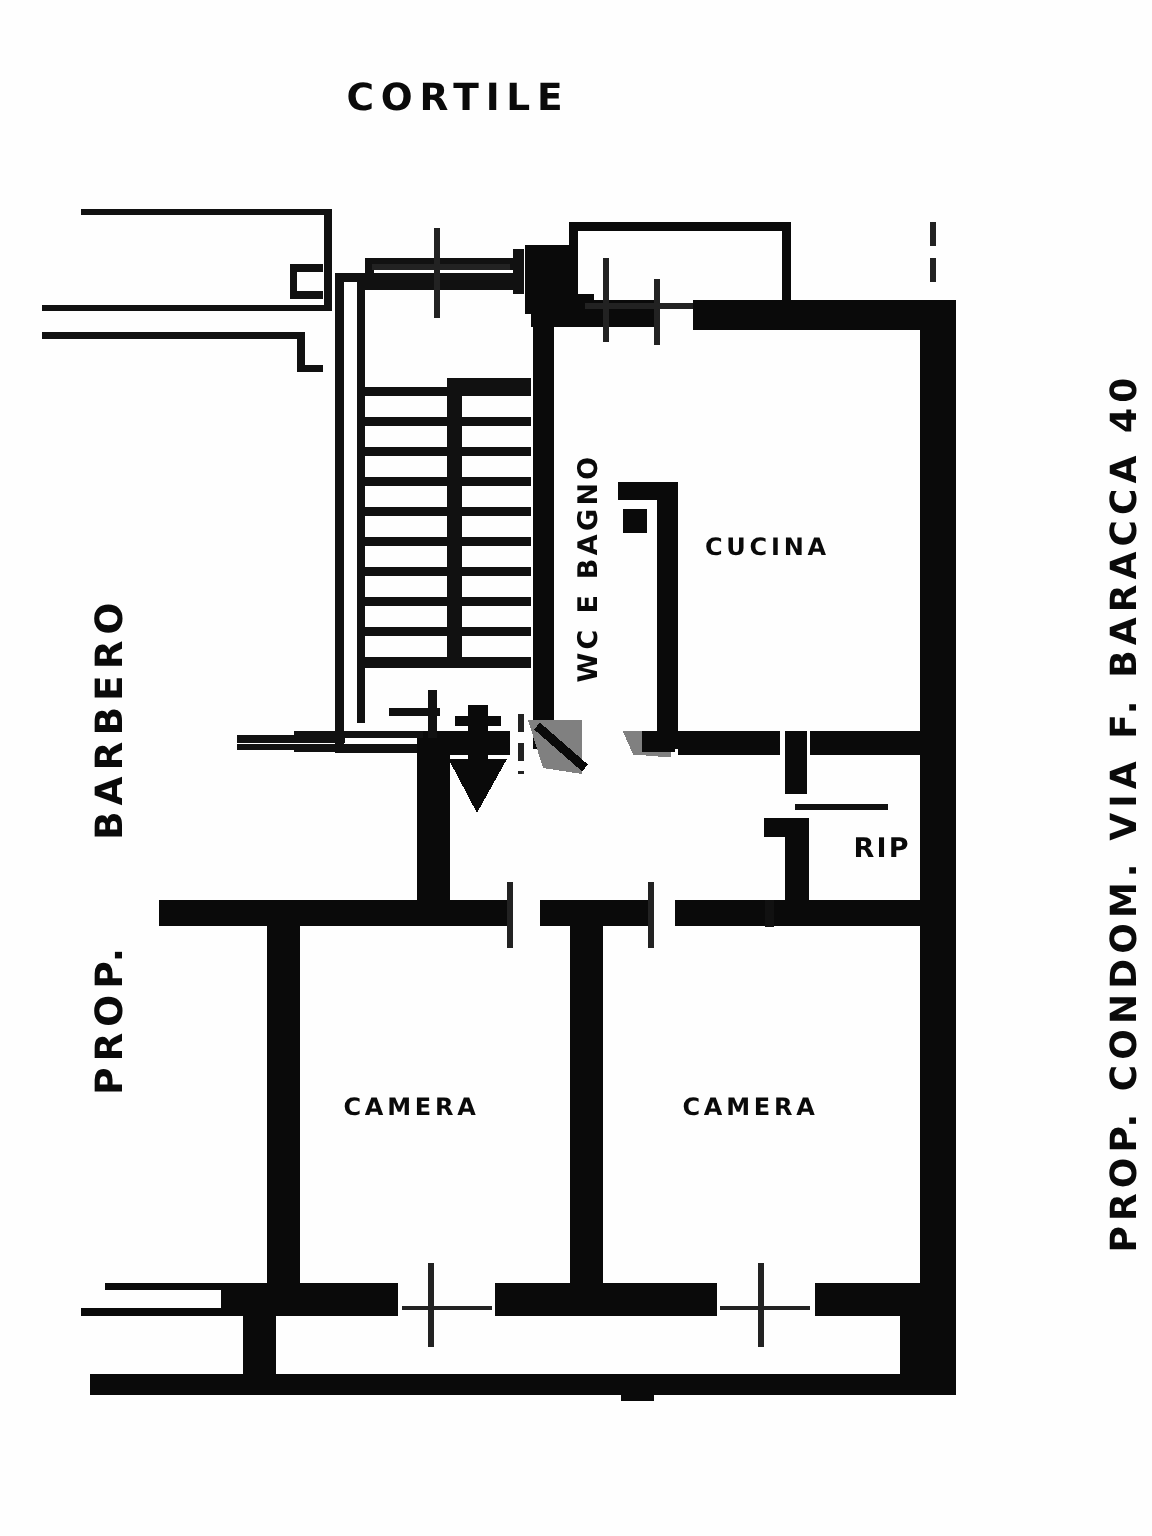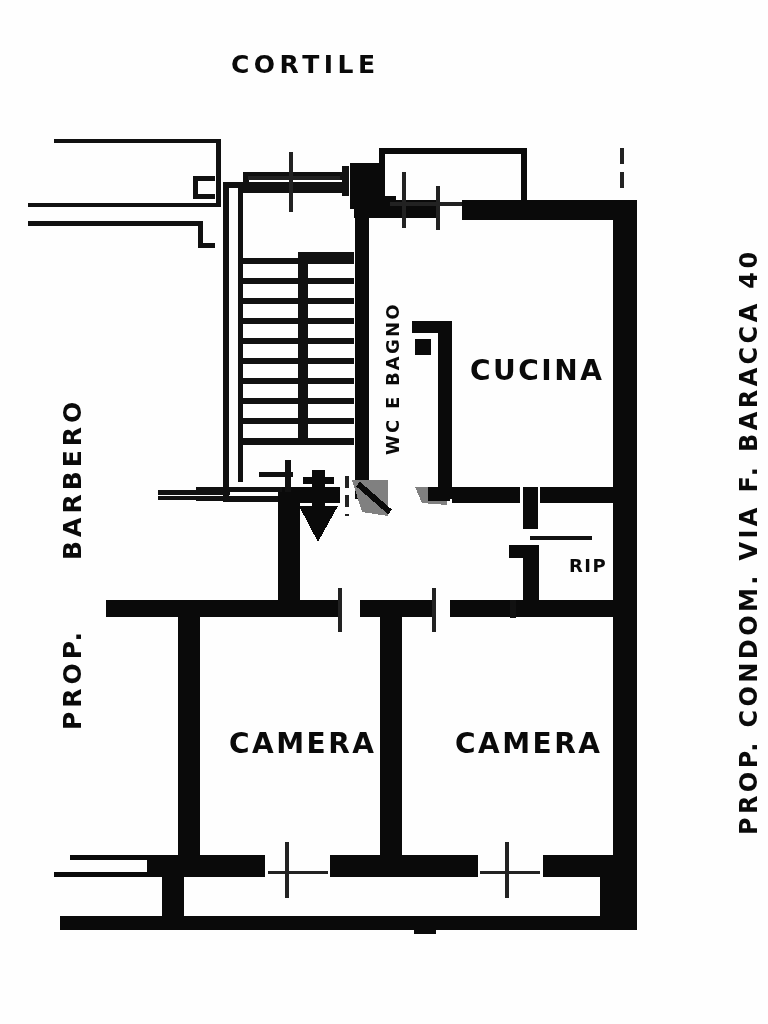--- a/index.html
+++ b/index.html
@@ -32,21 +32,21 @@
     user-select: none;
     line-height: 1;
   }
   .label-title {
     font-size: 25px;
     letter-spacing: 4.5px;
     left: 231px;
     top: 52px;
   }
   .label-room {
-    font-size: 28px;
+    font-size: 16px;
     letter-spacing: 2.5px;
   }
   .label-cucina { left: 470px; top: 357px; }
   .label-camera1 { left: 229px; top: 730px; }
   .label-camera2 { left: 455px; top: 730px; }
   .label-rip {
     font-size: 18px;
     letter-spacing: 1.5px;
     left: 569px;
     top: 557px;

